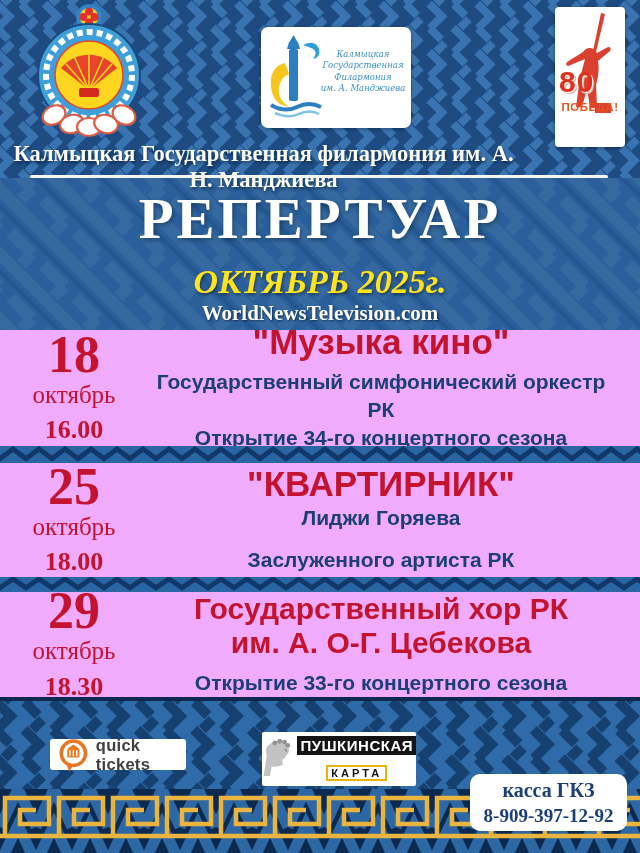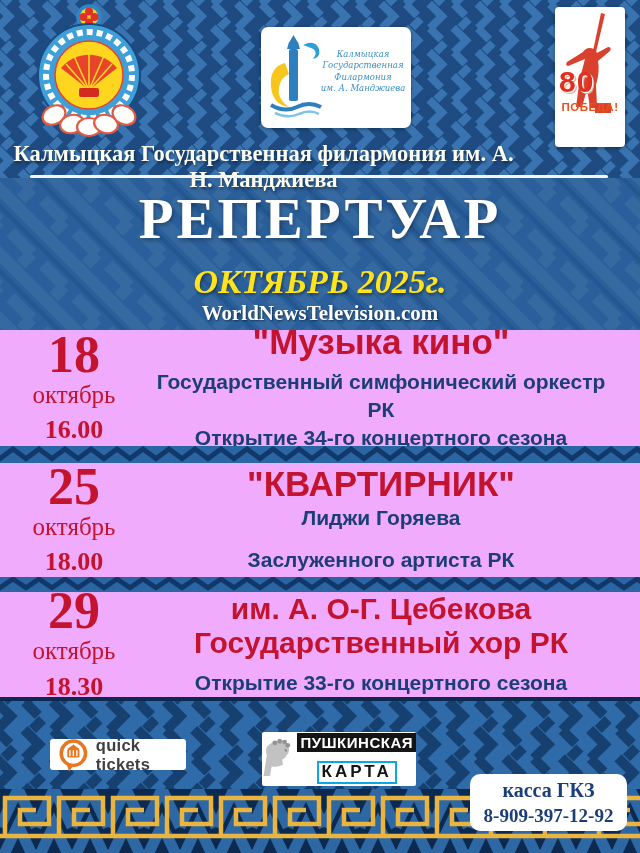--- a/index.html
+++ b/index.html
@@ -79,21 +79,21 @@
     position:absolute;left:50px;top:739px;width:136px;height:31px;z-index:3;
     background:#ffffff;border-radius:3px;display:flex;align-items:center;gap:5px;padding-left:6px;box-sizing:border-box;
   }
   .qt-label{font-family:"Liberation Sans", sans-serif;font-weight:700;font-size:16.5px;color:#3f3f3f;letter-spacing:.3px;}
   .pk-box{
     position:absolute;left:262px;top:732px;width:154px;height:54px;z-index:3;
     background:#ffffff;border-radius:2px;display:flex;align-items:center;
   }
   .pk-text{font-family:"Liberation Sans", sans-serif;font-weight:800;color:#141414;text-align:center;flex:1;line-height:1.1;}
   .pk-line1{font-size:15px;letter-spacing:.5px;background:#141414;color:#ffffff;padding:1px 3px;}
-  .pk-line2{font-size:17px;letter-spacing:3px;margin-top:10px;border:2px solid #0ea5e9;display:inline-block;padding:0 3px;}
+  .pk-line2{font-size:11px;letter-spacing:3px;margin-top:10px;border:2px solid #eab308;display:inline-block;padding:0 3px;}
   .kassa-box{
     position:absolute;left:470px;top:734px;width:157px;height:57px;z-index:3;
     background:#ffffff;border-radius:10px;text-align:center;color:#1c3e78;
     display:flex;flex-direction:column;justify-content:center;gap:3px;margin-top:40px;
   }
   .kassa-line1{font-size:20px;font-weight:700;}
   .kassa-line2{font-size:19px;font-weight:700;}
 </style>
 </head>
 <body>
@@ -176,22 +176,22 @@
     <rect width="640" height="15" fill="url(#pD2)"></rect>
   </svg>
 
   <div class="whiterow event-row" style="top:592px;height:105px">
     <div class="event-date">
       <div class="event-day">29</div>
       <div class="event-month">октябрь</div>
       <div class="event-time">18.30</div>
     </div>
     <div class="event-body">
+      <div class="event-title small">Государственный хор РК</div>
       <div class="event-title small">им. А. О-Г. Цебекова</div>
-      <div class="event-title small">Государственный хор РК</div>
       <div class="event-detail mt8">Открытие 33-го концертного сезона</div>
     </div>
   </div>
 
   <svg class="band" style="top:697px;height:92px;z-index:1">
     <defs>
       <pattern id="pF" width="40" height="40" patternUnits="userSpaceOnUse" patternTransform="rotate(45 0 0)">
         <rect width="40" height="40" fill="#2e6ba8"></rect>
         <g stroke="#16406f" stroke-width="10" fill="none">
           <path d="M-2 6 H26"></path>

